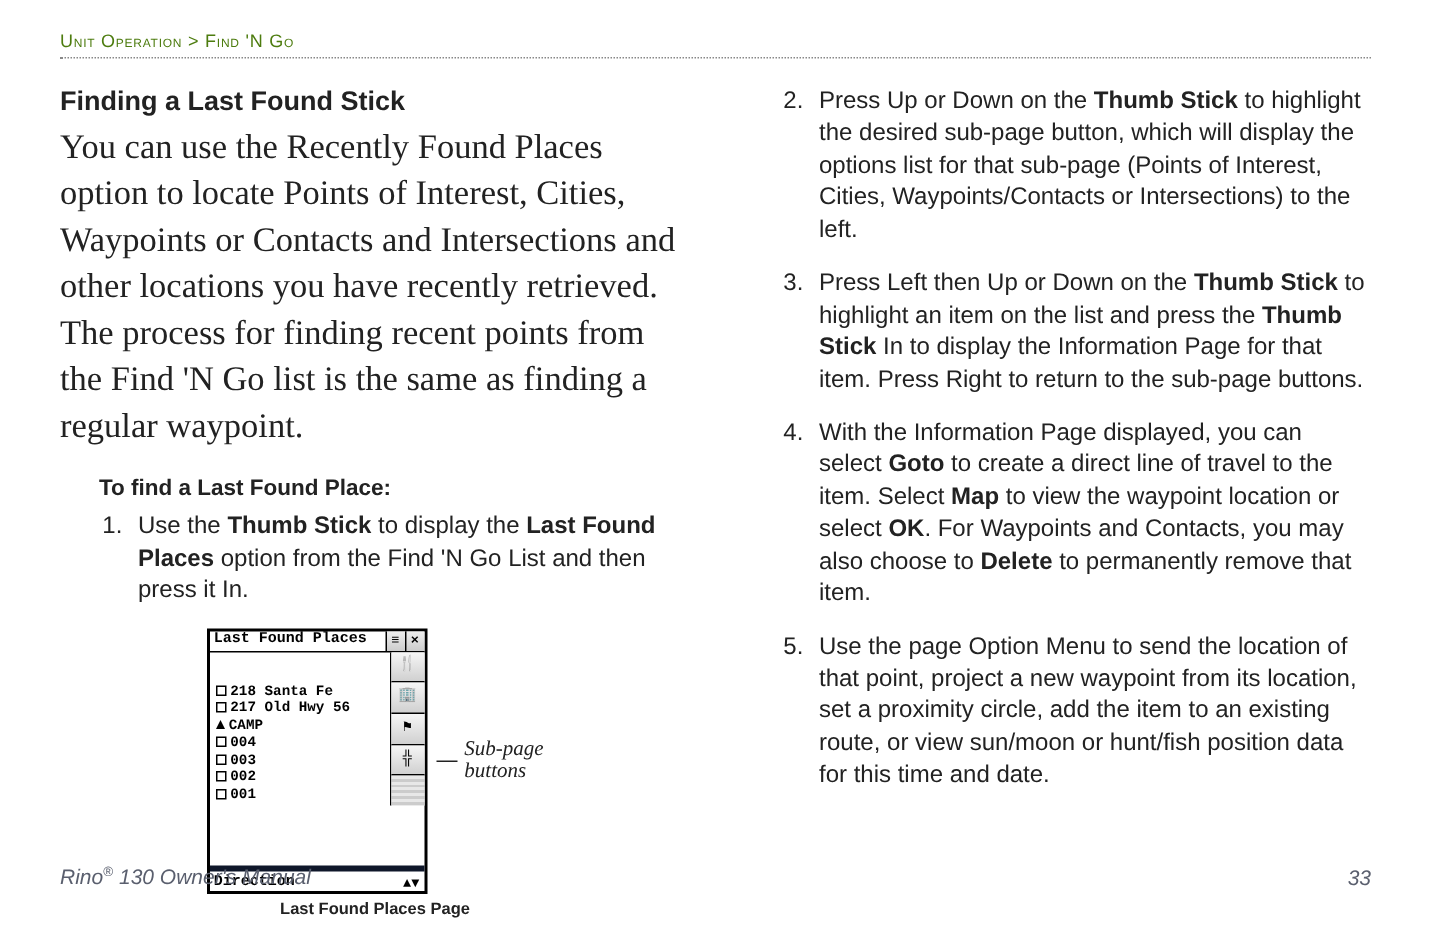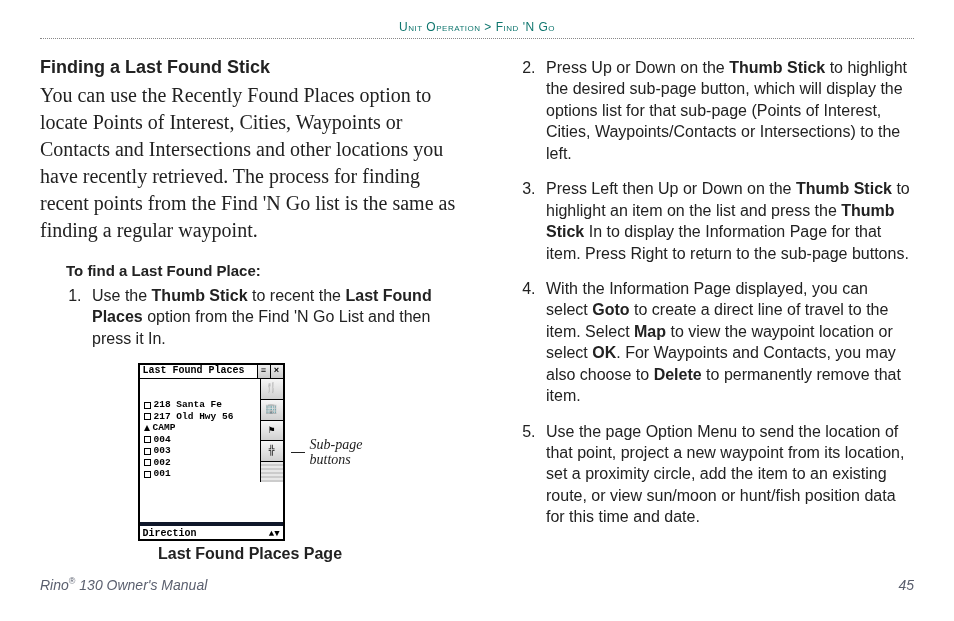--- a/index.html
+++ b/index.html
@@ -14,23 +14,23 @@
     width: 954px;
     height: 621px;
     position: relative;
     box-sizing: border-box;
     padding: 20px 40px 0 40px;
     font-family: Arial, Helvetica, sans-serif;
   }
 
   
   .hdr {
-    text-align: center;
+    text-align: left;
     font-size: 12px;
-    color: #0f766e;
+    color: #4d7c0f;
     letter-spacing: 0.5px;
     padding-bottom: 4px;
   }
   .hdr .sc { font-variant: small-caps; }
   .rule {
     border: none;
     border-top: 1px dotted #888;
     margin: 0 0 18px 0;
   }
 
@@ -47,21 +47,21 @@
   
   h2.title {
     margin: 0 0 4px 0;
     font-size: 18px;
     font-weight: bold;
     color: #222;
     font-family: Arial, Helvetica, sans-serif;
   }
   .intro {
     font-family: "Times New Roman", Times, serif;
-    font-size: 20px;
+    font-size: 23px;
     color: #222;
     line-height: 1.35;
     margin: 0 0 18px 0;
   }
   .subhead {
     font-weight: bold;
     font-size: 15px;
     color: #222;
     margin: 0 0 6px 26px;
   }
@@ -200,21 +200,21 @@
   .callout .txt {
     font-family: "Times New Roman", Times, serif;
     font-style: italic;
     font-size: 14px;
     color: #222;
     line-height: 1.1;
   }
   .figcap {
     margin-top: 4px;
     font-weight: bold;
-    font-size: 16px;
+    font-size: 11px;
     color: #222;
     text-align: center;
   }
 
   
   .footer {
     position: absolute;
     left: 40px;
     right: 40px;
     bottom: 28px;
@@ -242,21 +242,21 @@
   <div class="cols">
 
     <div class="col">
       <h2 class="title">Finding a Last Found Stick</h2>
       <p class="intro">You can use the Recently Found Places option to locate Points of Interest, Cities, Waypoints or Contacts and Intersections and other locations you have recently retrieved. The process for finding recent points from the Find 'N Go list is the same as finding a regular waypoint.</p>
 
       <div class="subhead">To find a Last Found Place:</div>
 
       <ol class="steps">
         <li>
-          <span>Use the </span><span class="b">Thumb Stick</span><span> to recent the </span><span class="b">Last Found Places</span><span> option from the Find 'N Go List and then press it In.</span>
+          <span>Use the </span><span class="b">Thumb Stick</span><span> to display the </span><span class="b">Last Found Places</span><span> option from the Find 'N Go List and then press it In.</span>
         </li>
       </ol>
 
       <div class="figwrap">
         <div class="figinner">
           <div class="device">
             <div class="dev-title">
               <div class="t">Last Found Places</div>
               <div class="winbtn">≡</div>
               <div class="winbtn">×</div>
@@ -334,16 +334,16 @@
         </li>
       </ol>
     </div>
 
   </div>
 
   <div class="footer">
     <div>
       <span>Rino</span><span class="sup">®</span><span> 130 Owner's Manual</span>
     </div>
-    <div class="pg">45</div>
+    <div class="pg">33</div>
   </div>
 
 </div>
 
 </body></html>

